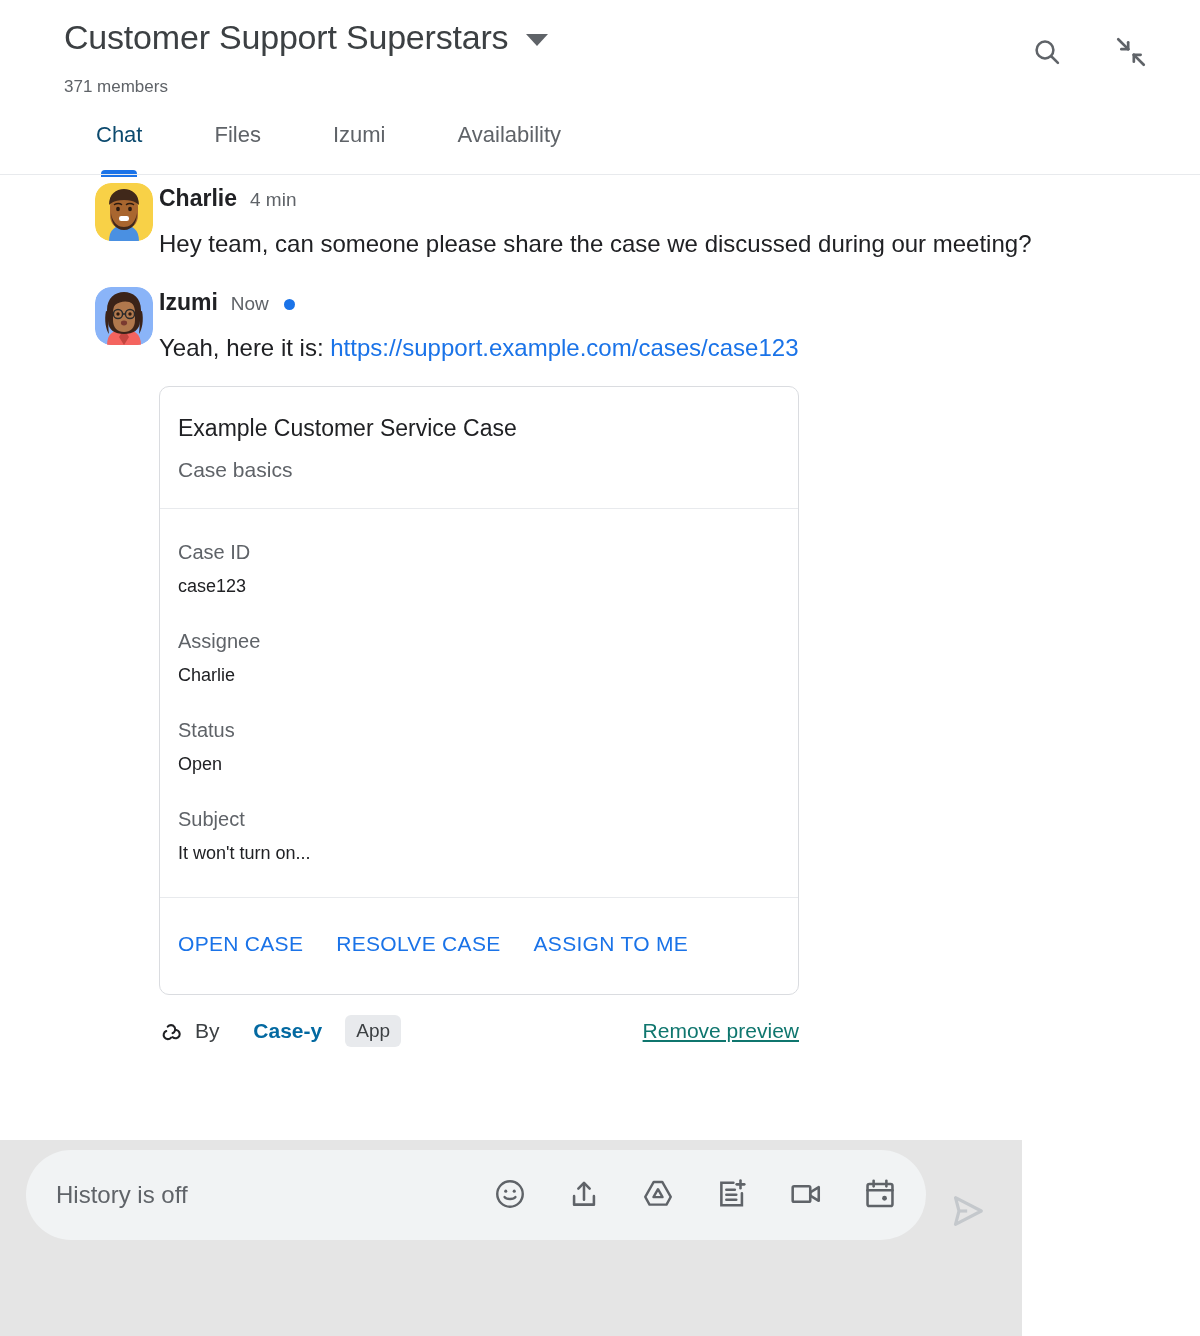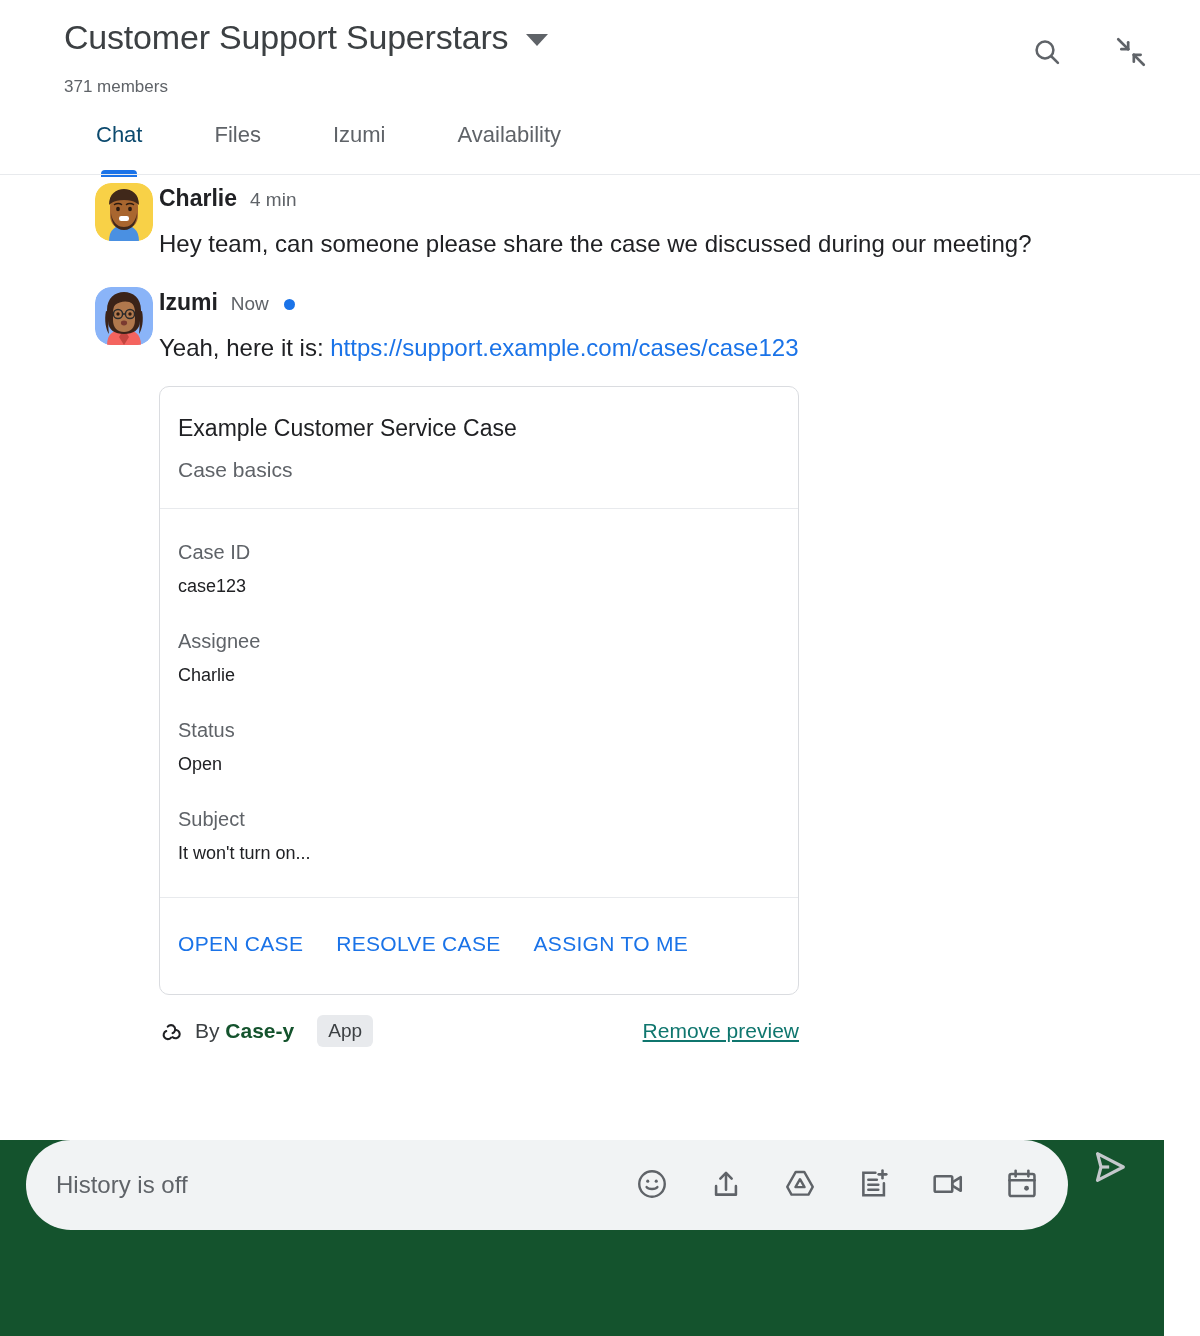--- a/index.html
+++ b/index.html
@@ -263,21 +263,21 @@
     display: flex;
     align-items: center;
     gap: 11px;
   }
   .attr-icon { width: 25px; height: 25px; display: block; }
   .attr-text {
     font-size: 21px;
     color: #3c4043;
     line-height: 28px;
   }
-  .attr-text b { font-weight: 700; color: #14532d; }
+  .attr-text b { font-weight: 700; color: #0369a1; margin-left: 28px; }
   .app-chip {
     margin-left: 12px;
     background: #e8eaed;
     color: #3c4043;
     font-size: 19px;
     line-height: 22px;
     padding: 5px 11px;
     border-radius: 6px;
   }
   .remove-preview {
@@ -289,25 +289,25 @@
     background: none;
     border: none;
     font-family: inherit;
   }
 
   
   .composer-wrap {
     position: absolute;
     left: 0;
     bottom: 0;
-    width: 1164px;
+    width: 1022px;
     height: 196px;
-    background: #14532d;
-    display: flex;
-    align-items: flex-start;
+    background: #e5e5e5;
+    display: flex;
+    align-items: flex-end;
     padding: 0 26px 96px 26px;
   }
   .composer {
     flex: 1;
     height: 90px;
     background: #f1f3f4;
     border-radius: 45px;
     display: flex;
     align-items: center;
     padding: 0 22px 0 30px;

